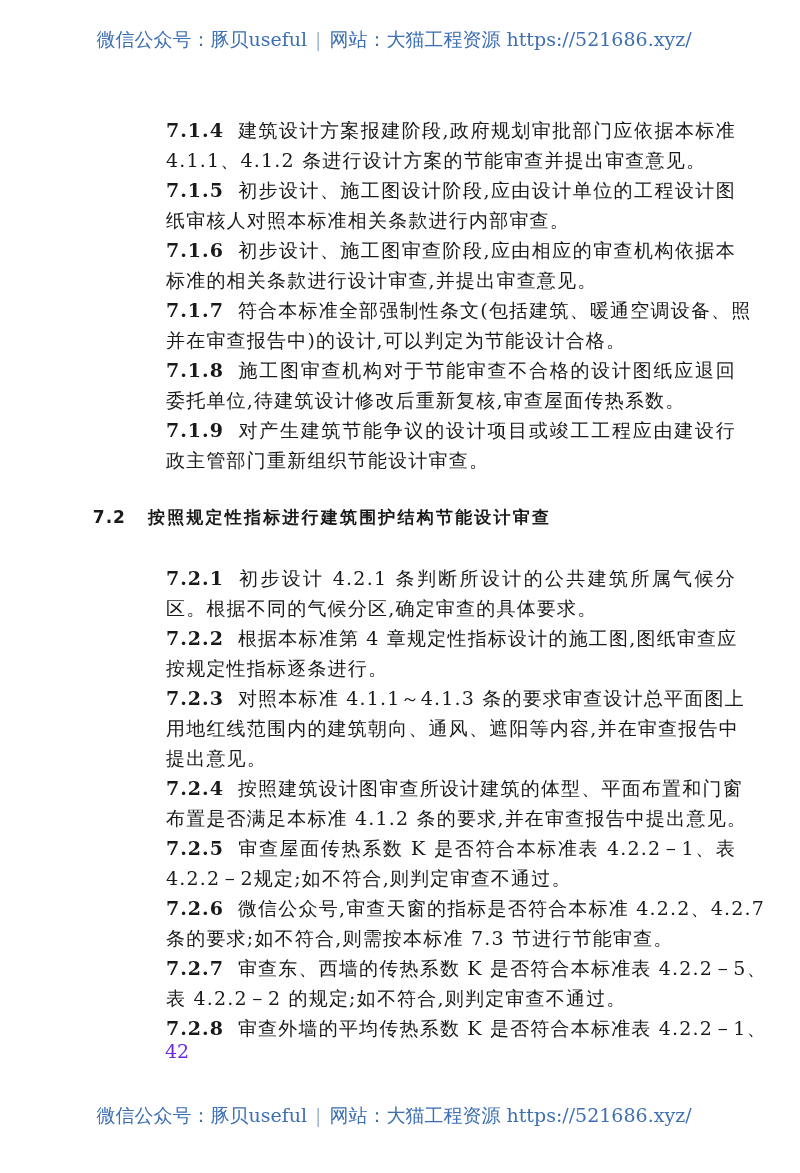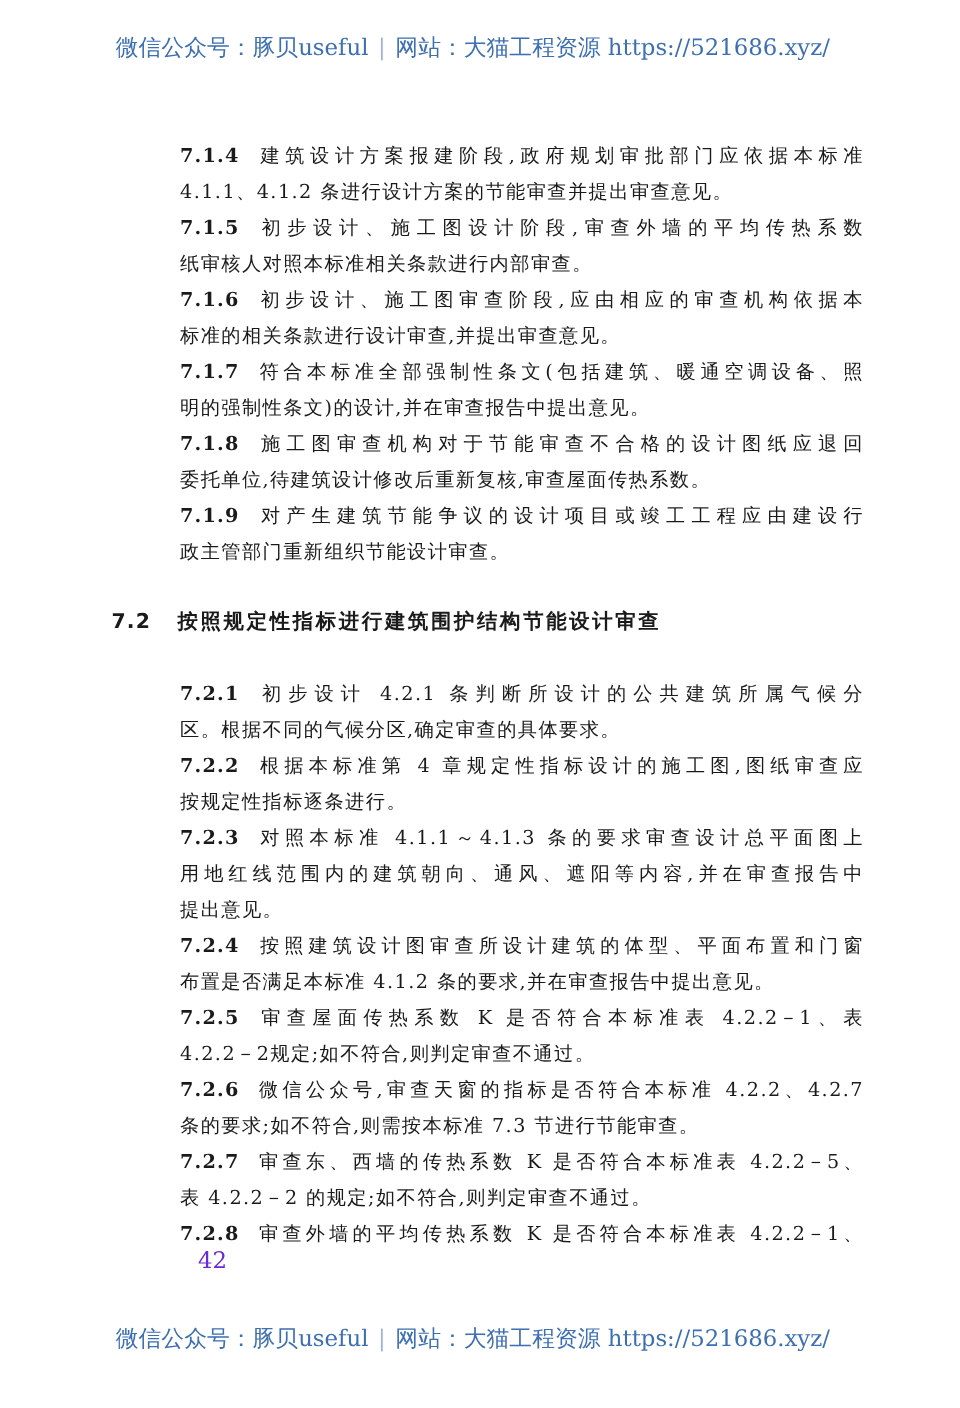--- a/index.html
+++ b/index.html
@@ -34,25 +34,25 @@
   .wm-bottom { top: 1103px; }
 
   .page {
     position: absolute;
     left: 150px;
     top: 0;
     width: 570px;
   }
   .line {
     position: absolute;
-    left: 0;
+    left: 16px;
     width: 570px;
     height: 30px;
     line-height: 30px;
-    font-size: 16px;
+    font-size: 19px;
     white-space: nowrap;
     letter-spacing: 1.2px;
   }
   .line.justify {
     text-align: justify;
     text-align-last: justify;
   }
   .clause-no {
     font-family: "DejaVu Serif", "Liberation Serif", serif;
     font-weight: bold;
@@ -93,33 +93,33 @@
 </div>
 
 <div class="page">
 
   <div class="line justify" style="top:115px">
     <span class="clause-no">7.1.4</span><span>建筑设计方案报建阶段,政府规划审批部门应依据本标准</span>
   </div>
   <div class="line" style="top:145px">4.1.1、4.1.2 条进行设计方案的节能审查并提出审查意见。</div>
 
   <div class="line justify" style="top:175px">
-    <span class="clause-no">7.1.5</span><span>初步设计、施工图设计阶段,审查外墙的平均传热系数</span>
+    <span class="clause-no">7.1.5</span><span>初步设计、施工图设计阶段,应由设计单位的工程设计图</span>
   </div>
   <div class="line" style="top:205px">纸审核人对照本标准相关条款进行内部审查。</div>
 
   <div class="line justify" style="top:235px">
     <span class="clause-no">7.1.6</span><span>初步设计、施工图审查阶段,应由相应的审查机构依据本</span>
   </div>
   <div class="line" style="top:265px">标准的相关条款进行设计审查,并提出审查意见。</div>
 
   <div class="line justify" style="top:295px">
     <span class="clause-no">7.1.7</span><span>符合本标准全部强制性条文(包括建筑、暖通空调设备、照</span>
   </div>
-  <div class="line" style="top:325px">明的强制性条文)的设计,并在审查报告中提出意见。</div>
+  <div class="line" style="top:325px">并在审查报告中)的设计,可以判定为节能设计合格。</div>
 
   <div class="line justify" style="top:355px">
     <span class="clause-no">7.1.8</span><span>施工图审查机构对于节能审查不合格的设计图纸应退回</span>
   </div>
   <div class="line" style="top:385px">委托单位,待建筑设计修改后重新复核,审查屋面传热系数。</div>
 
   <div class="line justify" style="top:415px">
     <span class="clause-no">7.1.9</span><span>对产生建筑节能争议的设计项目或竣工工程应由建设行</span>
   </div>
   <div class="line" style="top:445px">政主管部门重新组织节能设计审查。</div>

